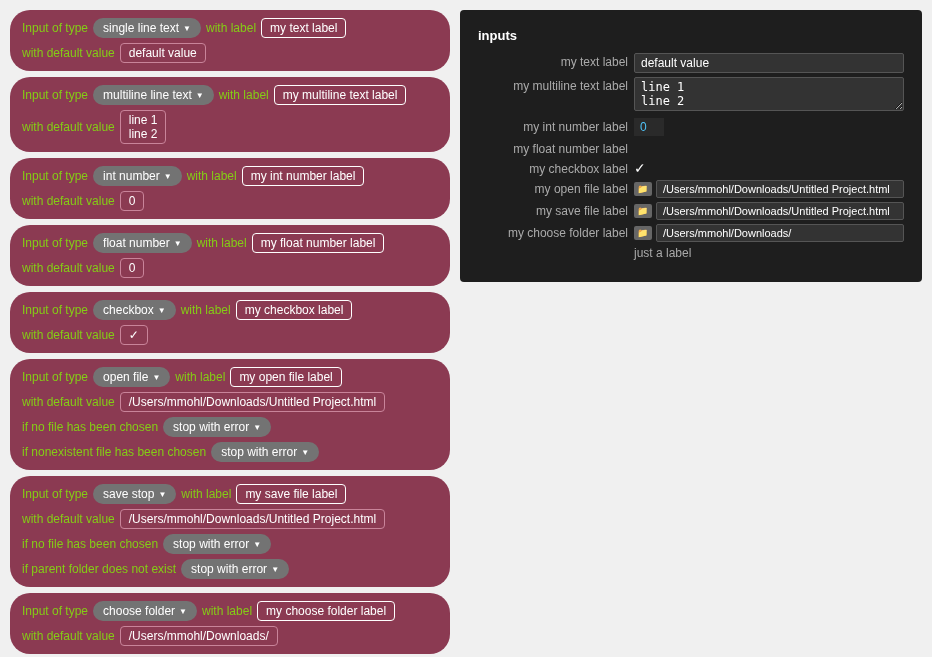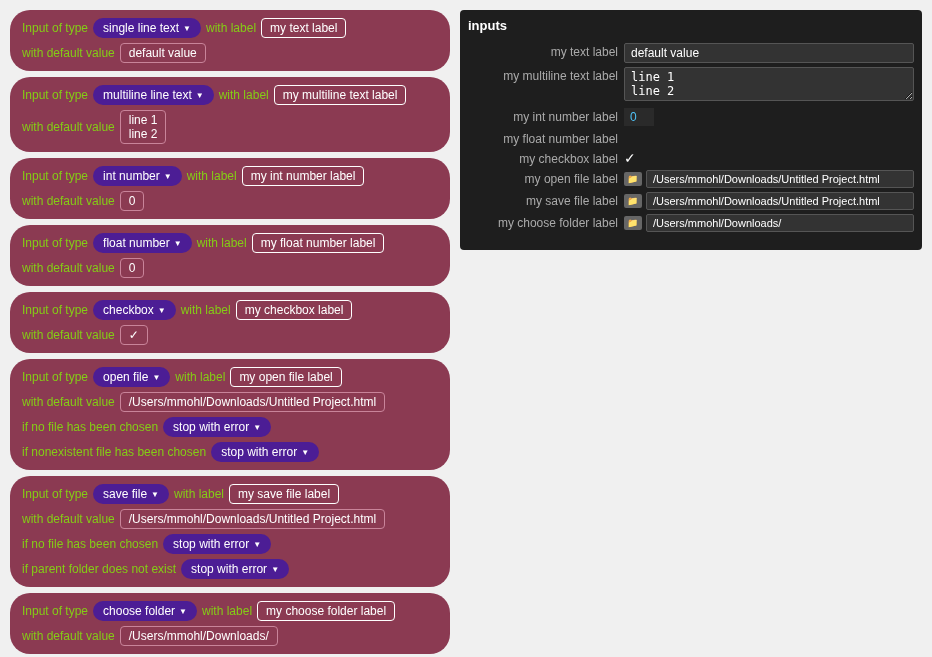--- a/index.html
+++ b/index.html
@@ -74,21 +74,21 @@
       background: transparent;
       border: 1.5px solid #c9849a;
       border-radius: 4px;
       padding: 2px 8px;
       color: #fff;
       white-space: nowrap;
       font-size: 12px;
     }
 
     .dropdown-btn {
-      background: #4c1d95;
+      background: #737373;
       border-radius: 12px;
       padding: 3px 10px;
       color: #fff;
       white-space: nowrap;
       font-size: 12px;
       display: flex;
       align-items: center;
       gap: 4px;
       cursor: pointer;
     }
@@ -105,21 +105,21 @@
       padding: 2px 8px;
       color: #fff;
       font-size: 12px;
     }
 
     
     .right-panel {
       flex: 1;
       background: #1e1e1e;
       border-radius: 4px;
-      padding: 8px;
+      padding: 18px;
       color: #ccc;
       font-size: 12px;
       min-width: 400px;
     }
 
     .right-panel .panel-title {
       color: #fff;
       font-size: 13px;
       margin-bottom: 10px;
       font-weight: bold;
@@ -283,21 +283,21 @@
       </div>
       <div class="block-row">
         <span class="label-text">if nonexistent file has been chosen</span>
         <span class="dropdown-btn">stop with error</span>
       </div>
     </div>
 
     <div class="block-multi">
       <div class="block-row">
         <span class="label-text">Input of type</span>
-        <span class="dropdown-btn">save file</span>
+        <span class="dropdown-btn">save stop</span>
         <span class="label-text">with label</span>
         <span class="pill-outline">my save file label</span>
       </div>
       <div class="block-row">
         <span class="label-text">with default value</span>
         <span class="pill-value">/Users/mmohl/Downloads/Untitled Project.html</span>
       </div>
       <div class="block-row">
         <span class="label-text">if no file has been chosen</span>
         <span class="dropdown-btn">stop with error</span>
@@ -385,15 +385,18 @@
       <div class="field-value">
         <div class="field-file">
           <span class="file-icon">📁</span>
           <span class="file-path">/Users/mmohl/Downloads/</span>
         </div>
       </div>
     </div>
 
     <div class="field-row">
       <div class="field-label"></div>
+      <div class="field-value">
+        <span class="just-label-text">just a label</span>
+      </div>
     </div>
   </div>
 </div>
 
 </body></html>

